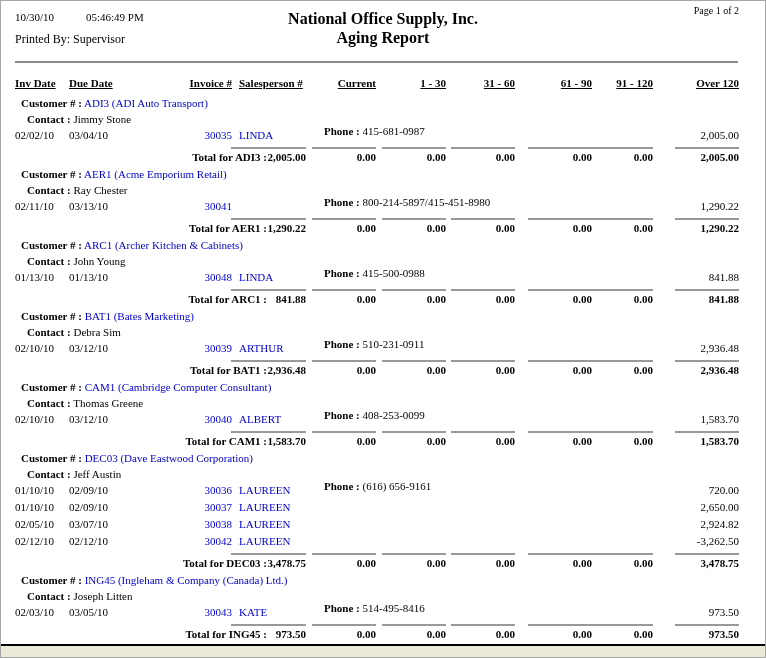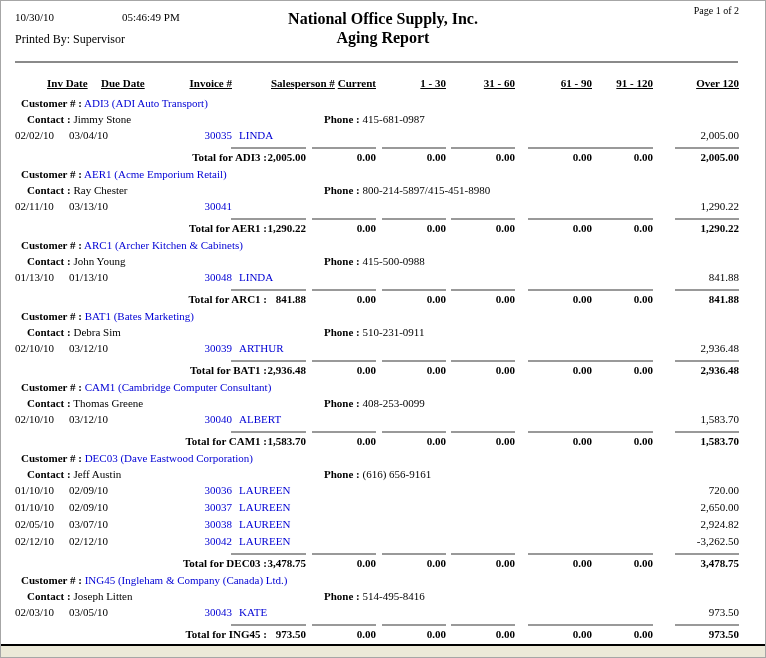--- a/index.html
+++ b/index.html
@@ -9,21 +9,21 @@
     font-size:11px; color:#000; overflow:hidden; box-sizing:border-box;
     border:1px solid #a6a6a6;
   }
   .abs{position:absolute; white-space:nowrap;}
   .b{font-weight:bold;}
   .blue{color:#0000d4;}
   .u{text-decoration:underline;}
   .center{left:0;right:0;text-align:center;}
   
   .rule{position:absolute; top:60px; left:14px; width:723px; height:2px; background:#8a8a8a;}
-  .colhead{position:absolute; top:76px; left:0; right:0; height:16px;margin-left:32px;}
+  .colhead{position:absolute; top:76px; left:0; right:0; height:16px;}
   
   .c-invdate{left:14px;}
   .c-duedate{left:68px;}
   .r-invoice{right:533px;}
   .c-sp{left:238px;}
   .r-cur{right:389px;}
   .r-b1{right:319px;}
   .r-b2{right:250px;}
   .r-b3{right:173px;}
   .r-b4{right:112px;}
@@ -33,34 +33,34 @@
   
   #sections{position:absolute; top:94px; left:0; right:0;}
   .section{margin-bottom:2px;}
   .row{position:relative; height:16px; line-height:16px;}
   .row-inv{position:relative; height:17px; line-height:17px;}
   .row-total{position:relative; height:20px;}
   .row-total .val{position:absolute; bottom:1px; font-weight:bold;}
   .row-total .seg{position:absolute; top:3px; height:2px; background:#999;}
   .cust-ind{left:20px;}
   .cont-ind{left:26px;}
-  .phone-ind{left:323px;}
+  .phone-ind{left:323px;margin-top:12px;}
   
   .bottom-line{position:absolute; left:0; right:0; bottom:11px; height:2px; background:#000;}
   .bottom-strip{position:absolute; left:0; right:0; bottom:0; height:11px; background:#ece9d8;}
 </style>
 </head>
 <body>
 
 <div class="frame">
 
   <span class="abs" style="top:10px;">
     <span class="abs c-invdate" style="top:0;">10/30/10</span>
   </span>
-  <span class="abs" style="left:85px; top:10px;margin-left:36px;">05:46:49 PM</span>
+  <span class="abs" style="left:85px; top:10px;">05:46:49 PM</span>
   <div class="abs center b" style="top:9px; font-size:16px;">National Office Supply, Inc.</div>
   <span class="abs" style="right:26px; top:4px; font-size:10px;">Page 1 of 2</span>
 
   <span class="abs" style="left:14px; top:31px; font-size:12px;">Printed By: Supervisor</span>
   <div class="abs center b" style="top:28px; font-size:16px;">Aging Report</div>
 
   <div class="rule"></div>
 
   <div class="colhead">
     <span class="abs b u c-invdate">Inv Date</span>

